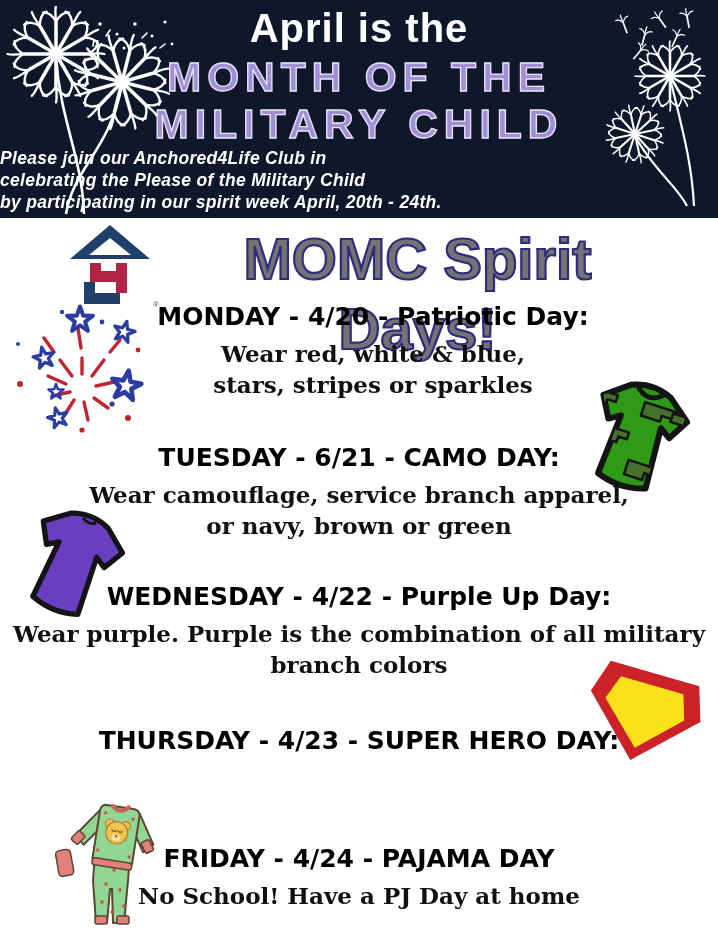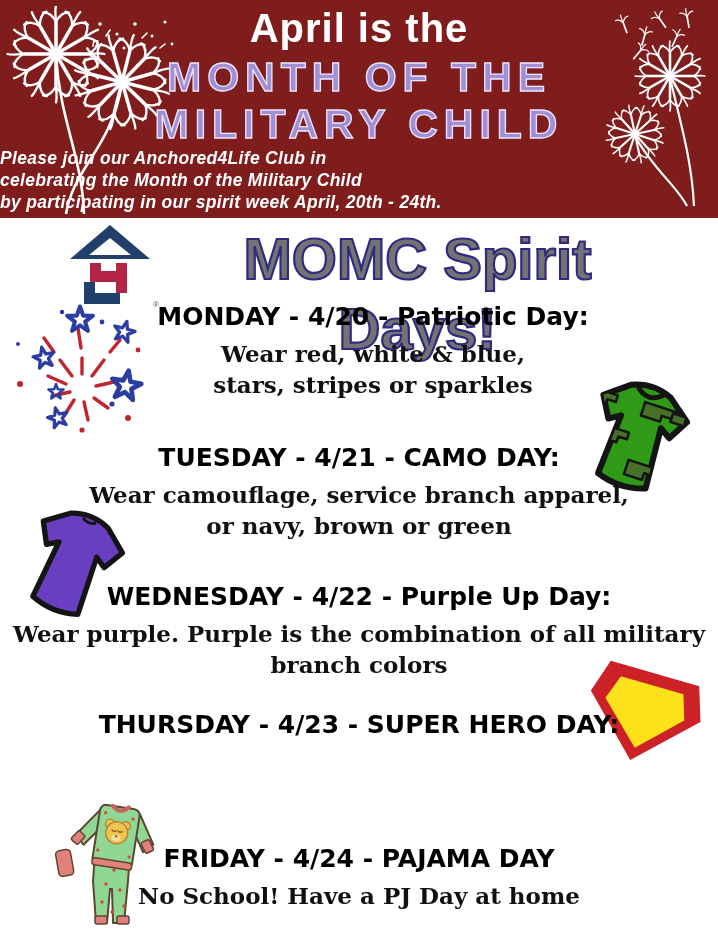--- a/index.html
+++ b/index.html
@@ -1,19 +1,19 @@
 <!DOCTYPE html>
 <html><head>
 <meta charset="utf-8">
 <style>
   html,body{margin:0;padding:0;background:#888;}
   .page{position:relative;width:718px;height:936px;background:#ffffff;overflow:hidden;
         font-family:"Liberation Sans",sans-serif;}
   
-  .banner{position:absolute;left:0;top:0;width:718px;height:218px;background:#7f1d1d;}
+  .banner{position:absolute;left:0;top:0;width:718px;height:218px;background:#0f172a;}
   .banner-text{position:absolute;left:0;top:0;width:100%;height:100%;}
   .banner-intro{position:absolute;top:6px;left:0;width:100%;text-align:center;
     color:#ffffff;font-size:40px;font-weight:700;letter-spacing:1px;}
   .banner-title{position:absolute;left:0;width:100%;text-align:center;
     color:#a18fd6;-webkit-text-stroke:1.3px #ece5fa;
     font-size:41px;font-weight:800;letter-spacing:6px;}
   .banner-title.l1{top:54px;}
   .banner-title.l2{top:101px;}
   .banner-sub{position:absolute;left:0;width:100%;text-align:left;color:#ffffff;
     font-style:italic;font-weight:700;font-size:17.5px;line-height:22px;letter-spacing:0.3px;}
@@ -25,21 +25,21 @@
     color:#737373;-webkit-text-stroke:2.2px #312b80;}
   .reg{position:absolute;left:153px;top:300px;font-size:8px;color:#555;}
   .day{position:absolute;left:0;width:718px;text-align:center;}
   .day-heading{margin:0;font-family:"DejaVu Sans",sans-serif;font-weight:800;
     font-size:25px;line-height:30px;color:#000000;letter-spacing:0px;}
   .day-body{margin:6px 0 0;font-family:"DejaVu Serif",serif;font-weight:700;
     font-size:23px;line-height:31px;color:#101010;}
   .day-monday{top:302px;transform:translateX(14px);}
   .day-tuesday{top:443px;}
   .day-wednesday{top:582px;}
-  .day-thursday{top:710px;}
+  .day-thursday{top:726px;}
   .day-friday{top:844px;}
 </style>
 </head>
 <body>
 
 <div class="page">
 
   <svg width="0" height="0" style="position:absolute">
     <defs>
       <g id="tuft" stroke="#ffffff" stroke-width="2" fill="none" stroke-linecap="round">
@@ -111,21 +111,21 @@
       <use href="#seedfly" transform="translate(80,28) rotate(25)"></use>
       <use href="#seedfly" transform="translate(90,8) rotate(-10)"></use>
       <use href="#seedfly" transform="translate(44,42) rotate(40)"></use>
     </svg>
 
     <div class="banner-text">
       <div class="banner-intro">April is the</div>
       <div class="banner-title l2">MILITARY CHILD</div>
       <div class="banner-title l1">MONTH OF THE</div>
       <div class="banner-sub s1">Please join our Anchored4Life Club in</div>
-      <div class="banner-sub s2">celebrating the Month of the Military Child</div>
+      <div class="banner-sub s2">celebrating the Please of the Military Child</div>
       <div class="banner-sub s3">by participating in our spirit week April, 20th - 24th.</div>
     </div>
   </header>
 
   <svg class="art" style="left:64px;top:222px" width="92" height="88" viewBox="0 0 92 88">
     <polygon points="46,3 86,37 6,37" fill="#20406b"></polygon>
     <polygon points="46,16 67,33 25,33" fill="#ffffff"></polygon>
     <g fill="#b32345">
       <rect x="26" y="41" width="11" height="14"></rect>
       <rect x="26" y="49" width="37" height="11"></rect>
@@ -253,21 +253,21 @@
 
   <section class="day day-monday">
     <h2 class="day-heading">MONDAY - 4/20 - Patriotic Day:</h2>
     <p class="day-body">
       <span>Wear red, white &amp; blue,</span><br>
       <span>stars, stripes or sparkles</span>
     </p>
   </section>
 
   <section class="day day-tuesday">
-    <h2 class="day-heading">TUESDAY - 4/21 - CAMO DAY:</h2>
+    <h2 class="day-heading">TUESDAY - 6/21 - CAMO DAY:</h2>
     <p class="day-body">
       <span>Wear camouflage, service branch apparel,</span><br>
       <span>or navy, brown or green</span>
     </p>
   </section>
 
   <section class="day day-wednesday">
     <h2 class="day-heading">WEDNESDAY - 4/22 - Purple Up Day:</h2>
     <p class="day-body">
       <span>Wear purple. Purple is the combination of all military</span><br>

